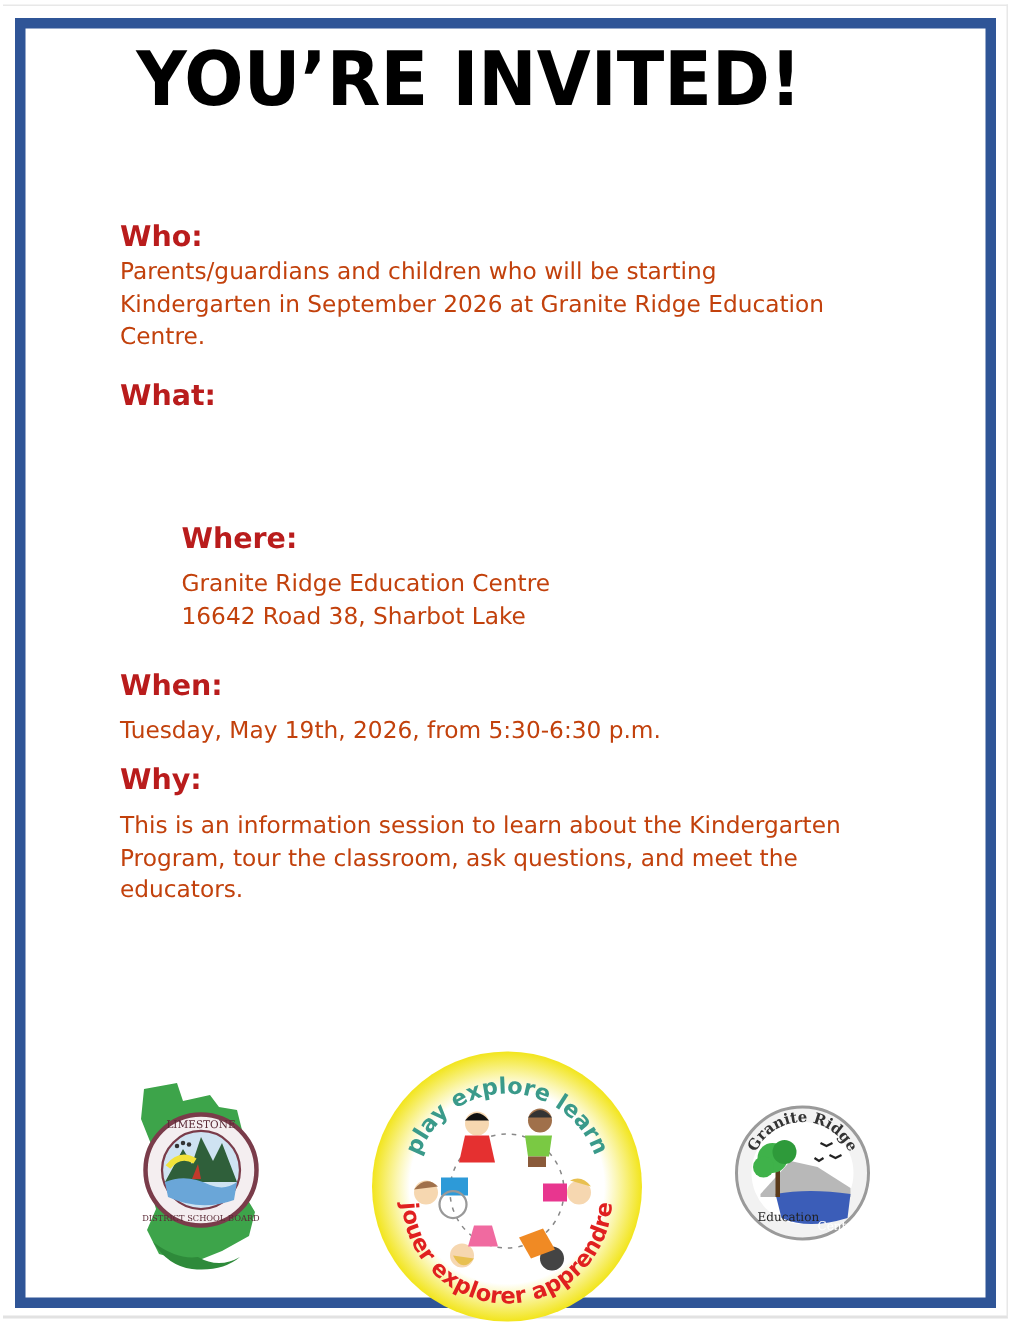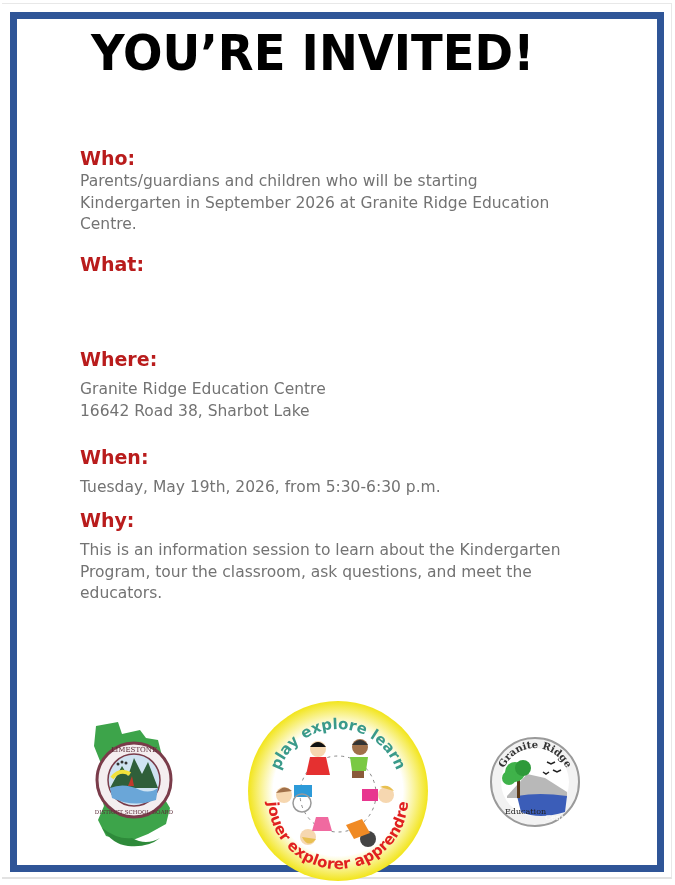--- a/index.html
+++ b/index.html
@@ -38,21 +38,21 @@
       transform: scaleX(0.93);
       transform-origin: 322px 0;
       margin-left: -14px;
     }
     .section { position: absolute; left: 80px; width: 540px; }
     .heading {
       font-weight: bold; font-size: 19px; color: #b91c1c;
       line-height: 22px; margin: 0;
     }
     .body-text {
-      font-size: 15.5px; line-height: 21.5px; color: #737373; margin: 0;
+      font-size: 15.5px; line-height: 21.5px; color: #c2410c; margin: 0;
     }
     .body-text em { font-style: italic; }
     .logo { position: absolute; margin-top: 48px; }
   </style>
 </head>
 <body>
 
 <div class="page-shadow"></div>
 
 <div class="frame"></div>
@@ -65,21 +65,21 @@
     <span>Parents/guardians and children who will be starting</span><br>
     <span>Kindergarten in September 2026 at Granite Ridge Education</span><br>
     <span>Centre.</span>
   </p>
 </div>
 
 <div class="section" style="top:253px;">
   <p class="heading">What:</p>
 </div>
 
-<div class="section" style="top:348px;">
+<div class="section" style="top:348px;margin-left:41px;">
   <p class="heading">Where:</p>
   <p class="body-text" style="margin-top:9px;">
     <span>Granite Ridge Education Centre</span><br>
     <span>16642 Road 38, Sharbot Lake</span>
   </p>
 </div>
 
 <div class="section" style="top:446px;">
   <p class="heading">When:</p>
   <p class="body-text" style="margin-top:9px;">Tuesday, May 19th, 2026, from 5:30-6:30 p.m.</p>

